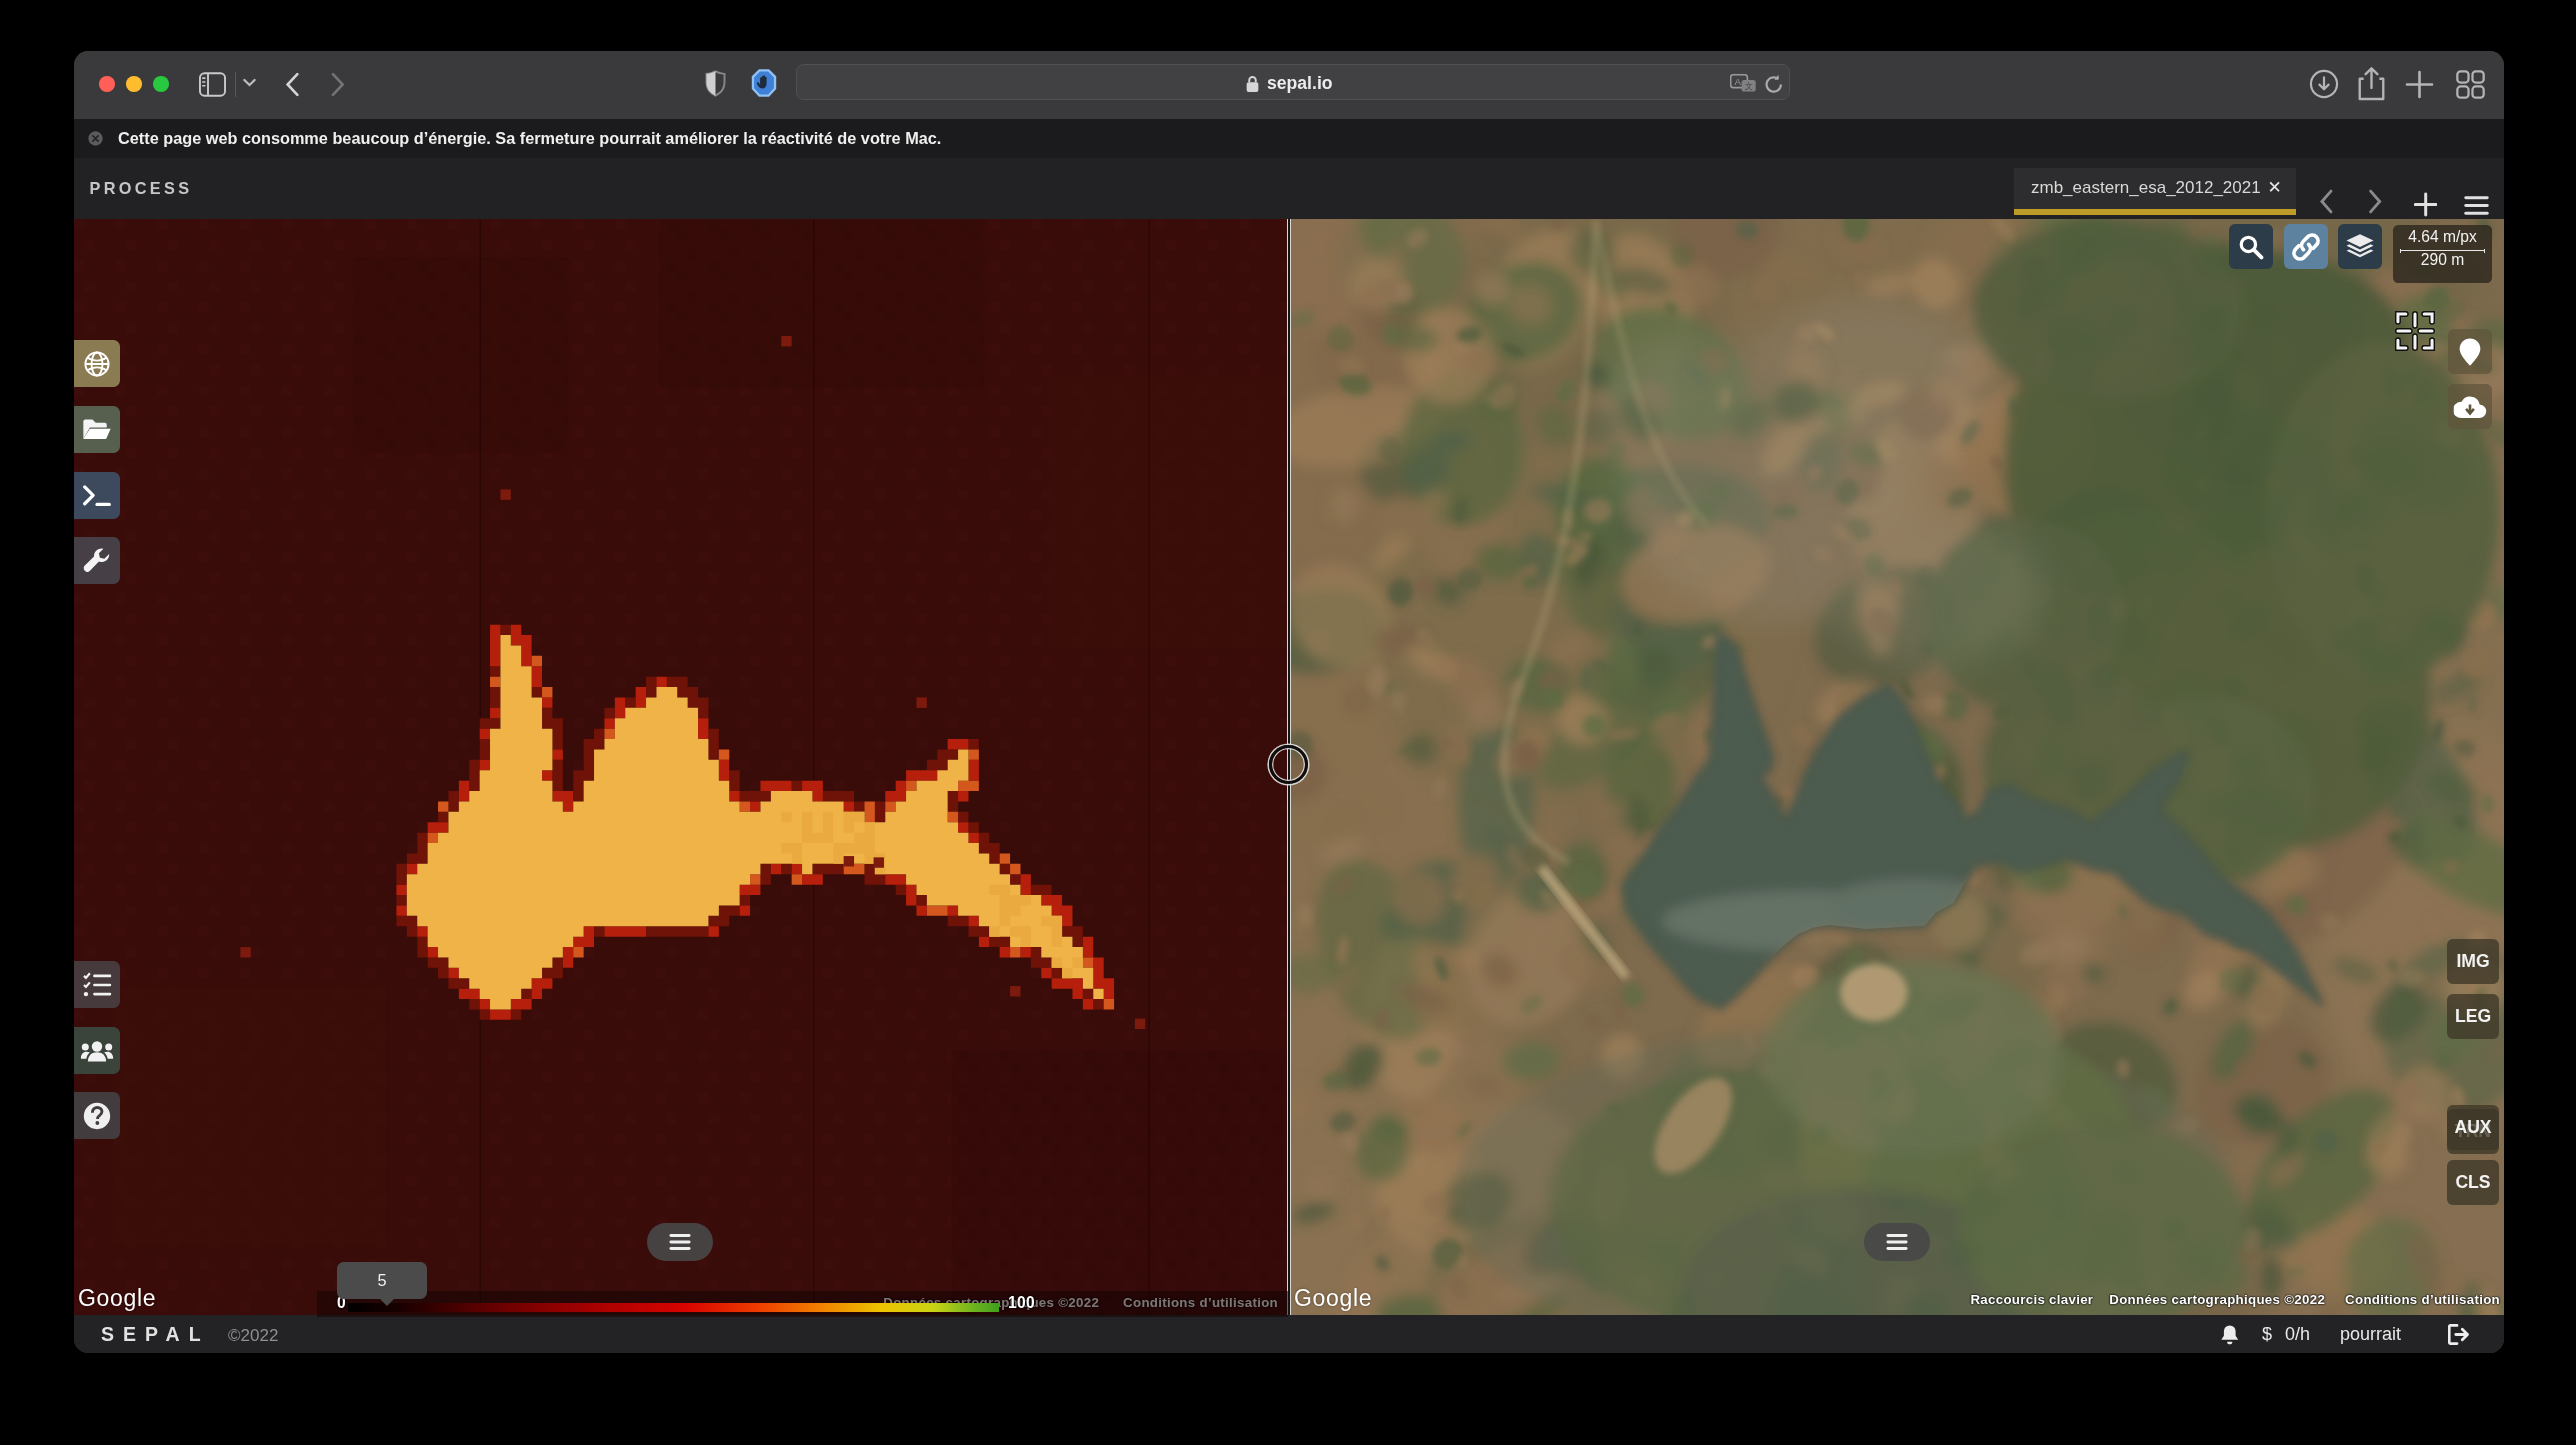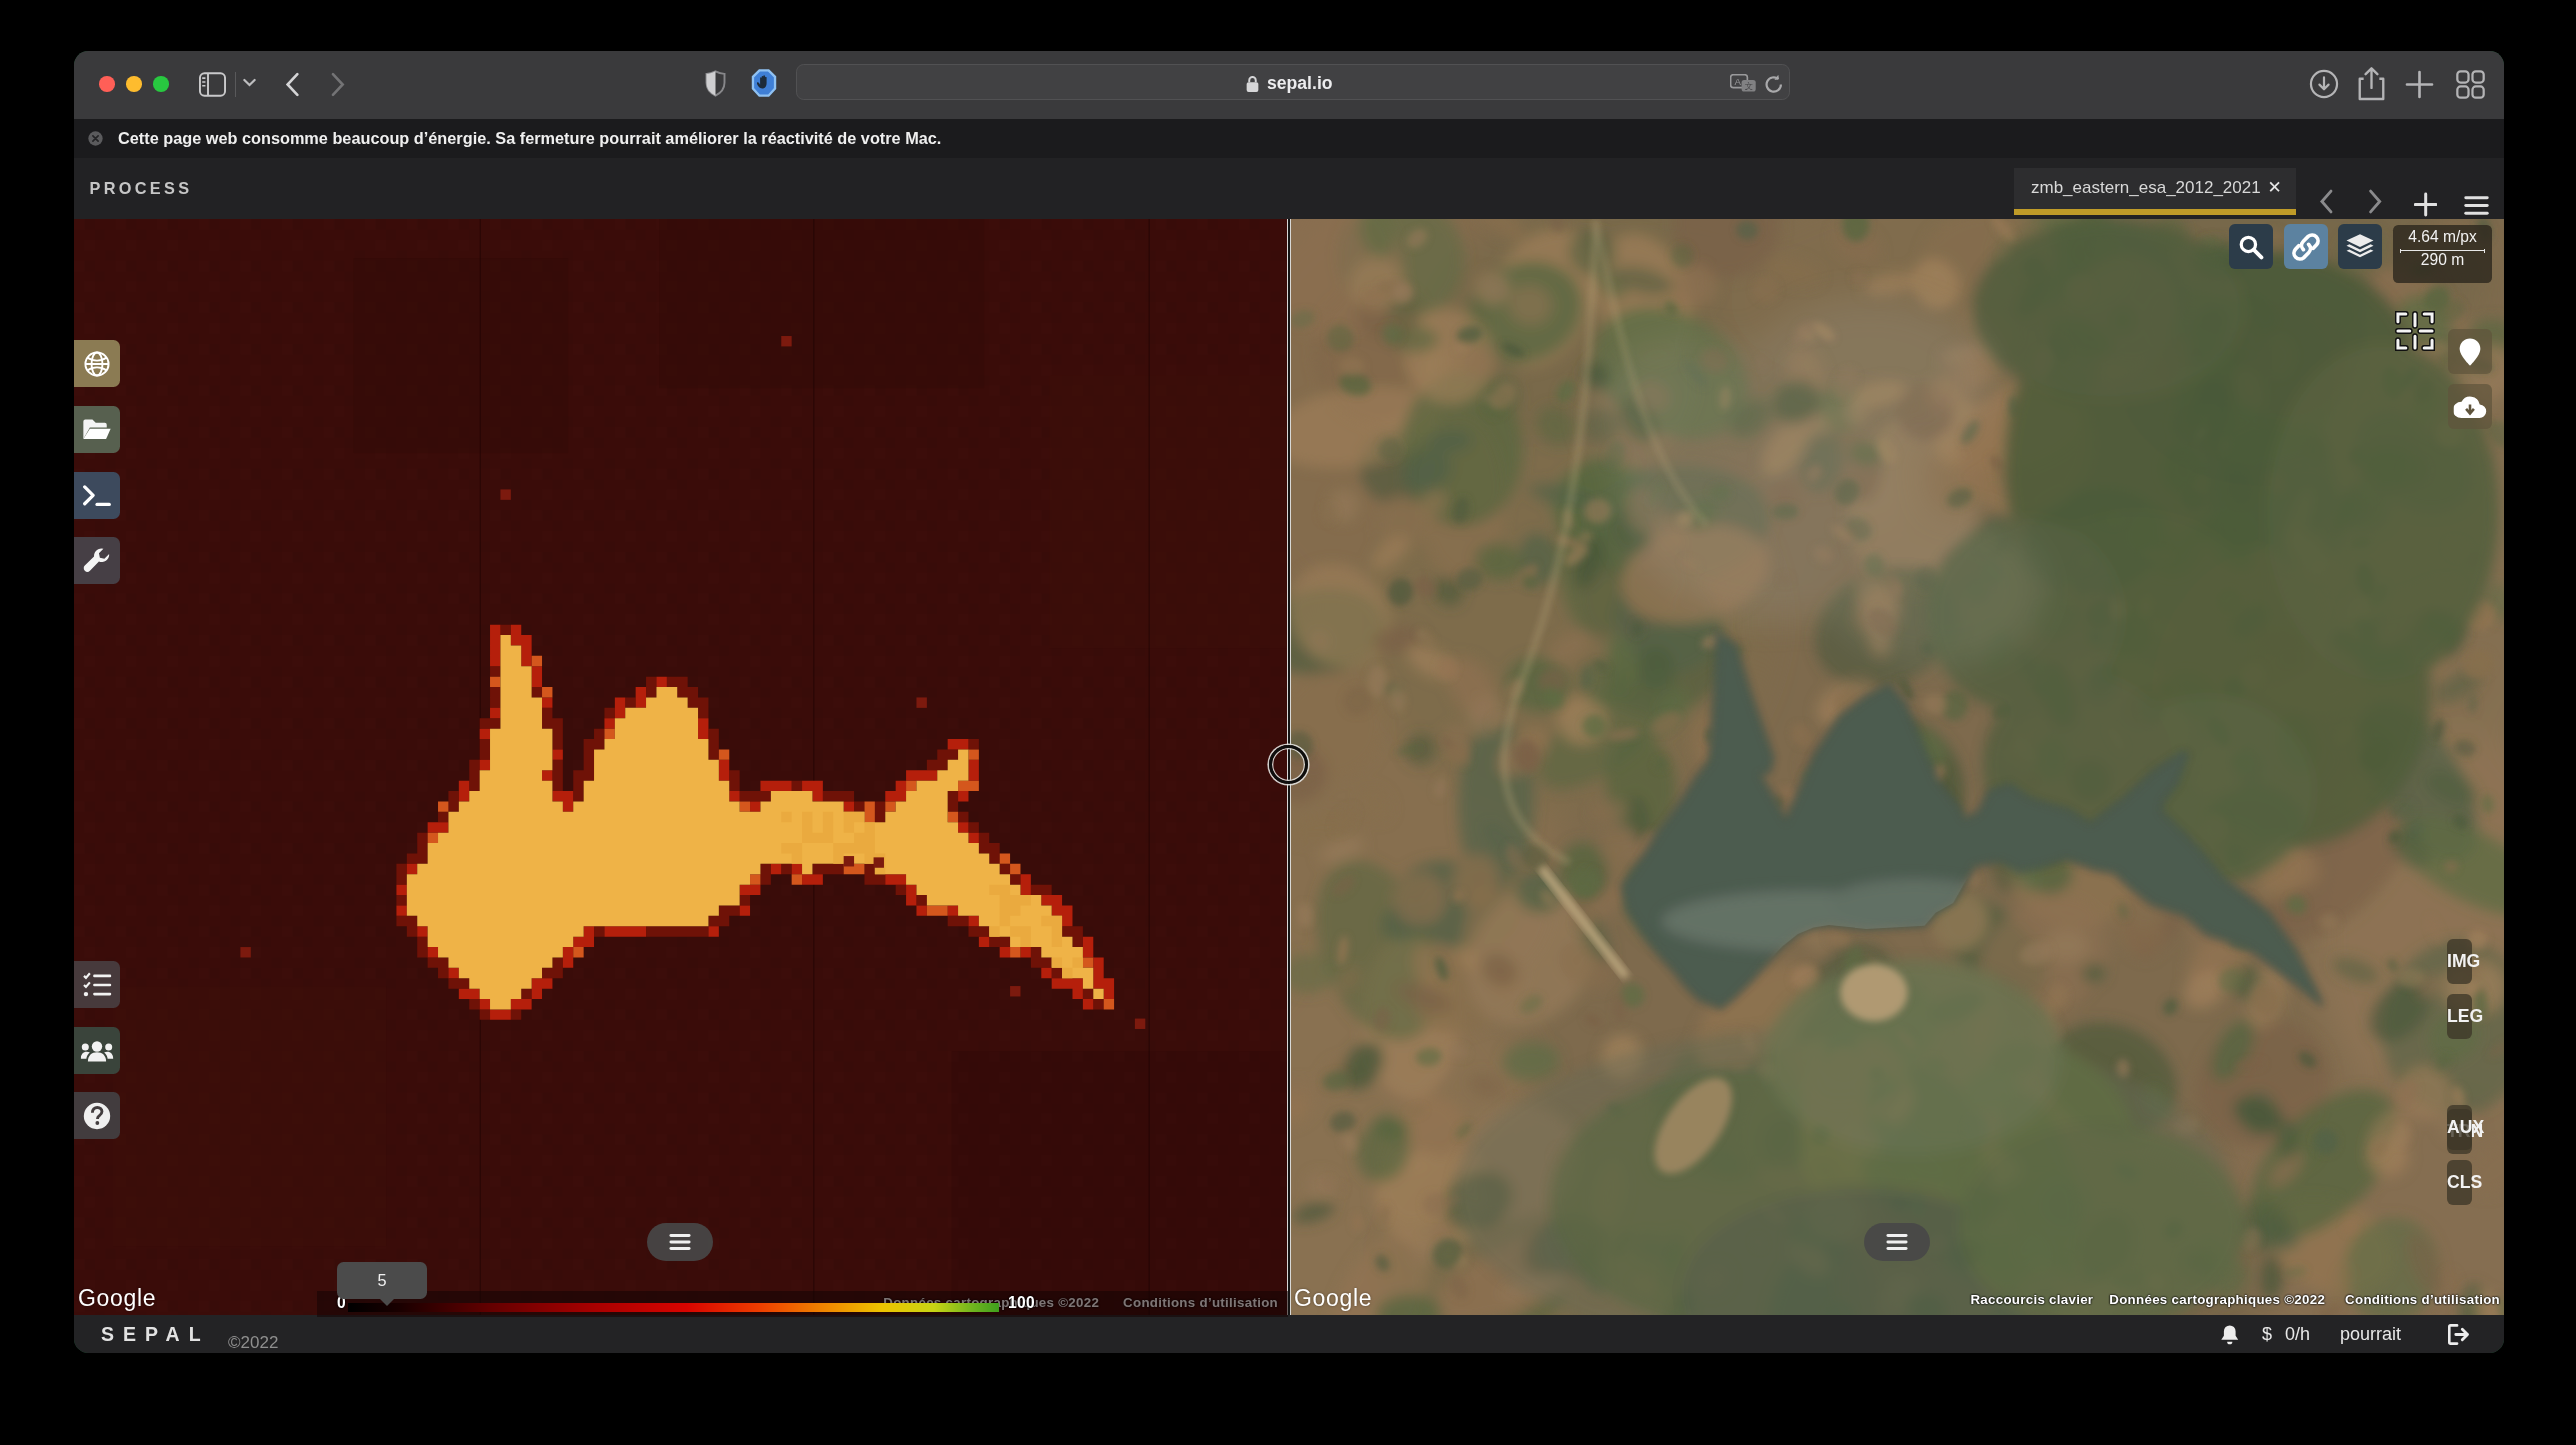--- a/index.html
+++ b/index.html
@@ -16,27 +16,27 @@
 #tab .x{position:absolute;right:14.3px;top:0;font-size:17px;color:#e6e6e6}
 .tabic{position:absolute;top:117px;height:47px;color:#d9d9d9;text-align:center}
 #lpanel{position:absolute;left:0;top:168px;width:1213px;height:1096px;background:#3a0c09;overflow:hidden}
 #rpanel{position:absolute;left:1216px;top:168px;width:1214px;height:1096px;background:#7e6a4e;overflow:hidden}
 #vdiv{position:absolute;left:1213px;top:168px;width:3.9px;height:1096px;background:linear-gradient(90deg,#d8d8d6 0,#d8d8d6 1px,#141414 1px,#141414 2.6px,#d8d8d6 2.6px,#d8d8d6 3.9px)}
 #handle{position:absolute;left:1195px;top:694px;width:39px;height:39px;border-radius:50%;border:3.3px solid #0e0e0e;box-shadow:0 0 0 1.6px rgba(225,225,223,.9),inset 0 0 0 1.3px rgba(225,225,223,.9);z-index:9}
 .sbtn{position:absolute;left:0;width:46px;height:47px;border-radius:0 6.5px 6.5px 0;z-index:5}
 .sbtn svg{position:absolute;left:50%;top:50%;transform:translate(-50%,-50%)}
 .mbtn{position:absolute;width:44px;height:45px;border-radius:5.9px;z-index:5}
 .mbtn svg{position:absolute;left:50%;top:50%;transform:translate(-50%,-50%)}
-.tagbtn{position:absolute;left:2373px;width:25px;height:45px;border-radius:5.9px;background:rgba(62,55,40,.78);color:#f2f2f2;font-size:17.6px;font-weight:700;text-align:center;line-height:45px;z-index:5}
+.tagbtn{position:absolute;left:2373px;width:52px;height:45px;border-radius:5.9px;background:rgba(62,55,40,.78);color:#f2f2f2;font-size:17.6px;font-weight:700;text-align:center;line-height:45px;z-index:5}
 .pill{position:absolute;width:66px;height:38px;border-radius:19px;background:rgba(72,72,72,.92);z-index:5}
 .pill svg{position:absolute;left:50%;top:50%;transform:translate(-50%,-50%)}
 .goo{position:absolute;color:#fff;font-size:23px;font-weight:400;letter-spacing:0.7px;z-index:4;text-shadow:0 0 2.6px rgba(0,0,0,.4)}
 .attr{position:absolute;color:#fff;font-size:13.3px;font-weight:700;letter-spacing:0.3px;z-index:4;text-shadow:0 0 2px #000,0 0 2px #000;white-space:nowrap}
 #footer .sep{color:#e2e2e2;font-size:19.5px;font-weight:700;letter-spacing:9px;position:absolute;left:27px;top:0;line-height:38px}
-#footer .cr{color:#8f8f8f;font-size:17px;position:absolute;left:154px;top:8px;line-height:40px}
+#footer .cr{color:#8f8f8f;font-size:17px;position:absolute;left:154px;top:1px;line-height:40px}
 #footer .fr{position:absolute;color:#e8e8e8;font-size:18px;top:0;line-height:38px}
 </style></head><body>
 <div id="win">
  <div id="toolbar">
   <div class="tl" style="left:25px;background:#ff5f57"></div>
   <div class="tl" style="left:52px;background:#febc2e"></div>
   <div class="tl" style="left:79px;background:#28c840"></div>
   <svg class="abs" style="left:125px;top:21px" width="27" height="25" viewBox="0 0 42 38">
         <rect x="1.5" y="1.5" width="39" height="35" rx="7" fill="none" stroke="#c9c9cb" stroke-width="3"></rect>
         <line x1="14" y1="2" x2="14" y2="36" stroke="#c9c9cb" stroke-width="3"></line>

